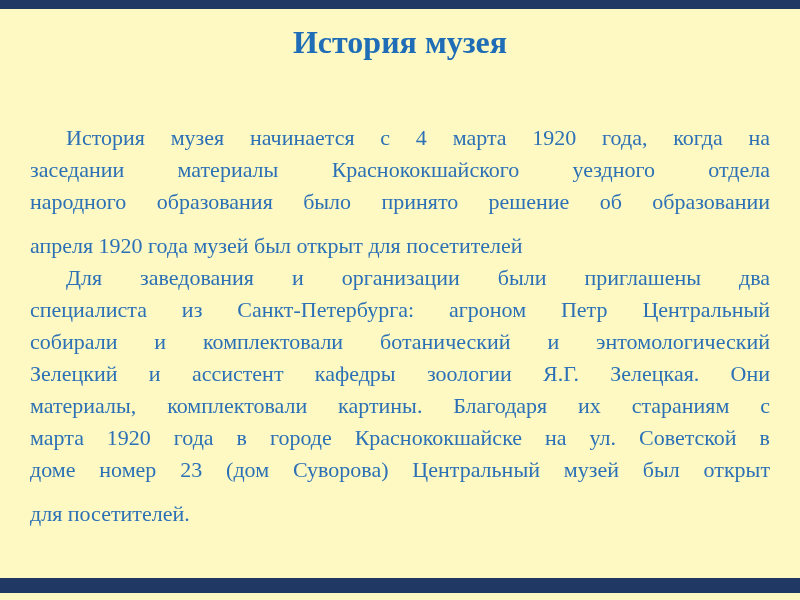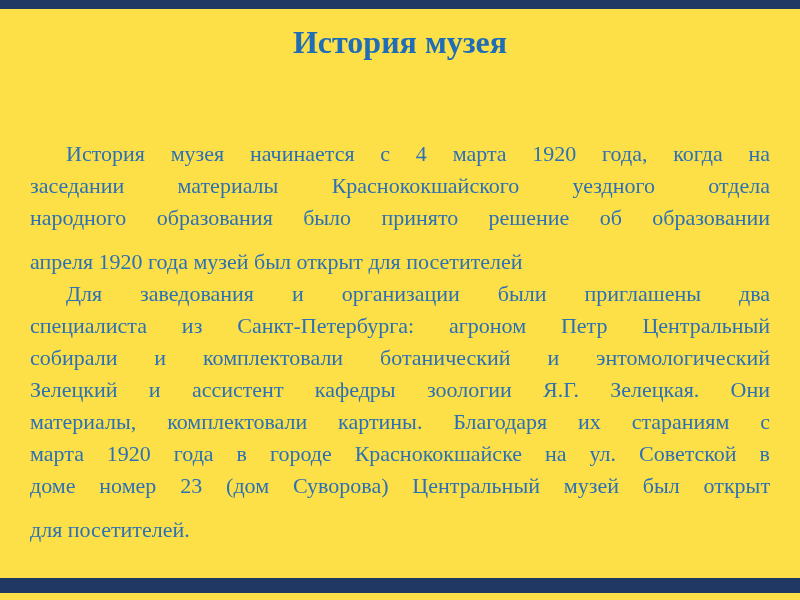--- a/index.html
+++ b/index.html
@@ -10,21 +10,21 @@
     width: 800px;
     height: 600px;
     position: relative;
     overflow: hidden;
     background: #ffffff;
     font-family: "Liberation Serif", "DejaVu Serif", serif;
   }
   .slide {
     position: absolute;
     inset: 0;
-    background: #fde047;
+    background: #fef9c3;
   }
   .accent-bar {
     position: absolute;
     left: 0;
     width: 800px;
     background: #1F3864;
   }
   .accent-bar.top {
     top: 0;
     height: 9px;
@@ -40,21 +40,21 @@
     width: 800px;
     margin: 0;
     text-align: center;
     font-size: 32px;
     line-height: 40px;
     font-weight: bold;
     color: #1F6DB6;
   }
   .body-text {
     position: absolute;
-    top: 138px;
+    top: 122px;
     left: 30px;
     width: 740px;
     font-size: 22px;
     line-height: 32px;
     color: #2C70B5;
   }
   .para {
     margin: 0;
     padding: 0;
   }

